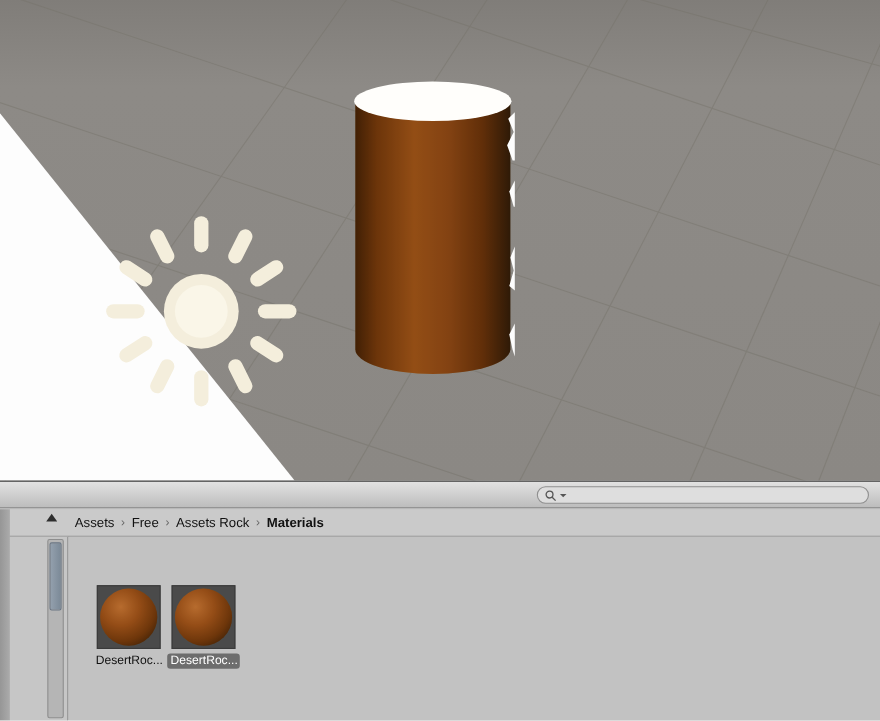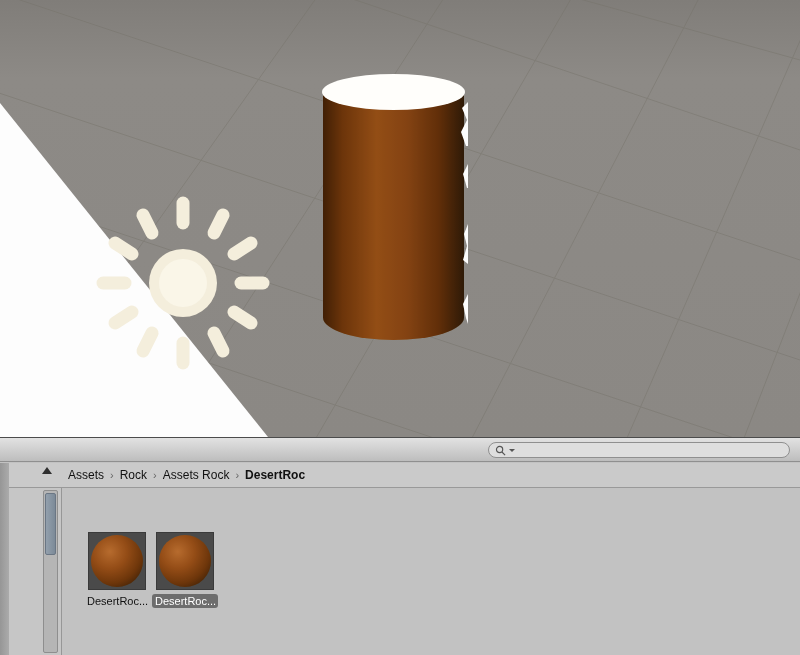--- a/index.html
+++ b/index.html
@@ -160,25 +160,25 @@
           <line x1="7.6" y1="7.6" x2="11" y2="11" stroke="#555" stroke-width="1.3"></line>
         </svg>
         <span class="search-caret"></span>
         <input type="text" placeholder="" style="">
       </div>
     </div>
 
     <div class="breadcrumb-bar">
       <span class="crumb">Assets</span>
       <span class="crumb-sep">›</span>
-      <span class="crumb">Rock</span>
+      <span class="crumb">Free</span>
       <span class="crumb-sep">›</span>
       <span class="crumb">Assets Rock</span>
       <span class="crumb-sep">›</span>
-      <span class="crumb last">DesertRoc</span>
+      <span class="crumb last">Materials</span>
     </div>
 
     <div class="scroll-up-arrow"></div>
 
     <div class="panel-left-edge"></div>
 
     <div class="sidebar">
       <div class="vscrollbar">
         <div class="vthumb"></div>
       </div>

